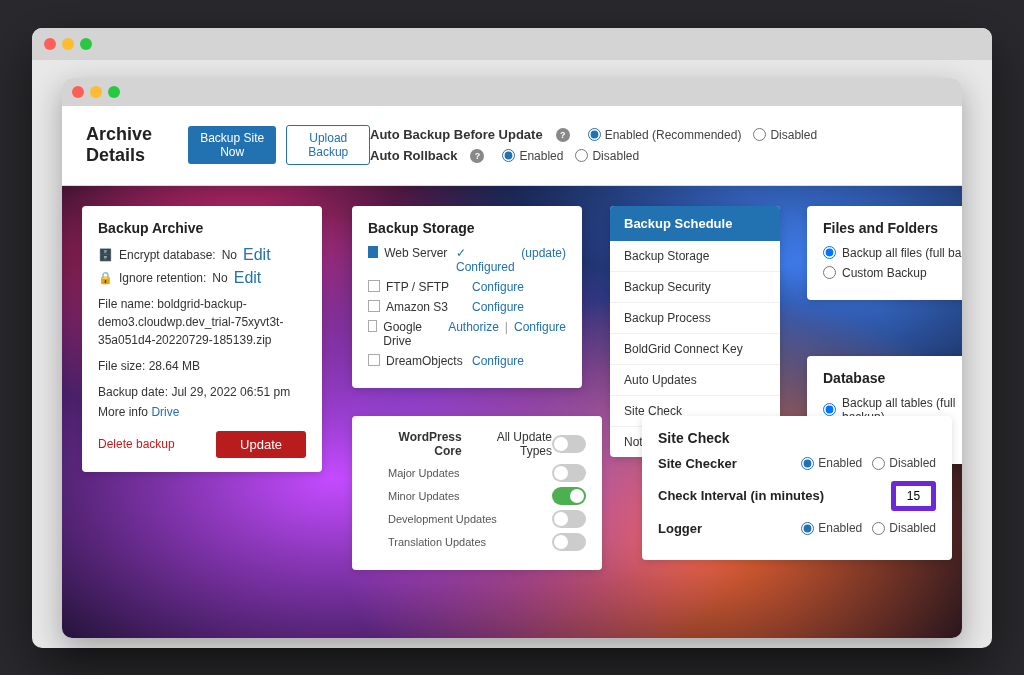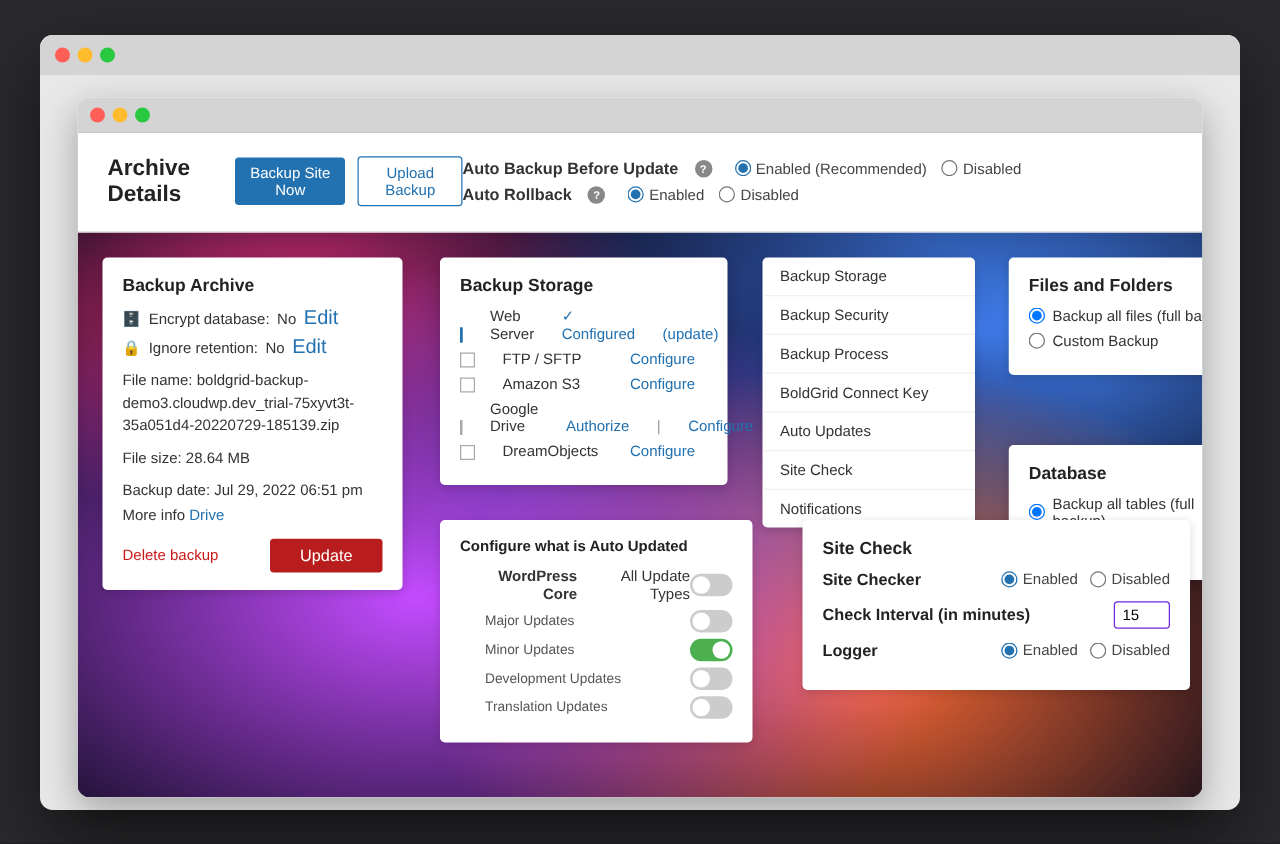--- a/index.html
+++ b/index.html
@@ -232,22 +232,22 @@
     }
 
     
     .card-backup-storage {
       top: 20px;
       left: 290px;
       width: 230px;
     }
     .storage-row {
       display: flex;
-      align-items: flex-end;
-      gap: 22px;
+      align-items: flex-start;
+      gap: 6px;
       font-size: 12px;
       color: #333;
       margin-bottom: 6px;
     }
     .storage-row .storage-name {
       width: 80px;
       font-weight: 500;
     }
     .configured-text { color: #333; }
     .configure-link { color: #2271b1; text-decoration: none; font-size: 12px; }
@@ -387,24 +387,24 @@
       font-size: 13px;
     }
     .site-check-radios {
       display: flex;
       align-items: center;
       gap: 10px;
     }
     .interval-input {
       width: 45px;
       padding: 3px 6px;
-      border: 1px solid #6d28d9;
+      border: 5px solid #6d28d9;
       border-radius: 3px;
       font-size: 12px;
-      text-align: left;
+      text-align: center;
     }
 
     
     .card-database {
       top: 170px;
       left: 745px;
       width: 200px;
     }
 
     .pipe { color: #999; }
@@ -535,20 +535,21 @@
           </div>
 
           <div class="storage-row">
             <div class="checkbox-storage"></div>
             <span class="storage-name">DreamObjects</span>
             <a class="configure-link" href="#">Configure</a>
           </div>
         </div>
 
         <div class="card card-backup-schedule">
+          <div class="schedule-header">Backup Schedule</div>
           <div class="schedule-item">Backup Storage</div>
           <div class="schedule-item">Backup Security</div>
           <div class="schedule-item">Backup Process</div>
           <div class="schedule-item">BoldGrid Connect Key</div>
           <div class="schedule-item">Auto Updates</div>
           <div class="schedule-item">Site Check</div>
           <div class="schedule-item">Notifications</div>
         </div>
 
         <div class="card card-files-folders">
@@ -569,21 +570,20 @@
             <input type="radio" name="db_backup" checked="" style="">
             <span>Backup all tables (full backup)</span>
           </div>
           <div class="radio-list-item">
             <input type="radio" name="db_backup" style="">
             <span>Custom Backup</span>
           </div>
         </div>
 
         <div class="card card-auto-updates">
-          <div class="auto-updates-title">Configure what is Auto Updated</div>
           <div class="update-row">
             <span class="update-label-main">WordPress Core</span>
             <span>All Update Types</span>
             <div class="toggle">
               <div class="toggle-track">
                 <div class="toggle-thumb"></div>
               </div>
             </div>
           </div>
           <div class="sub-update-row">

